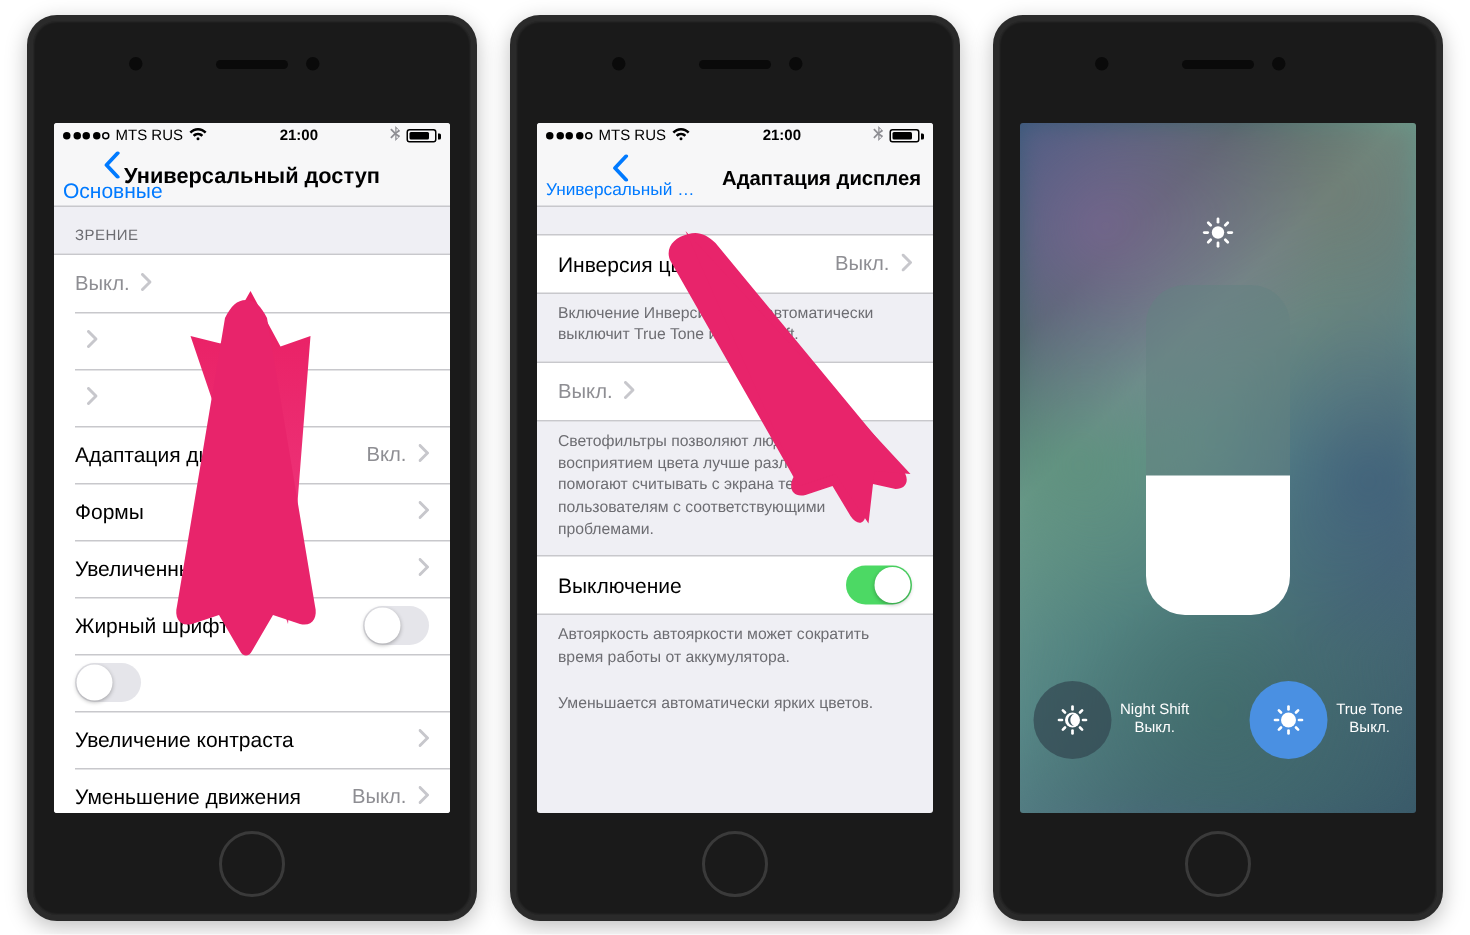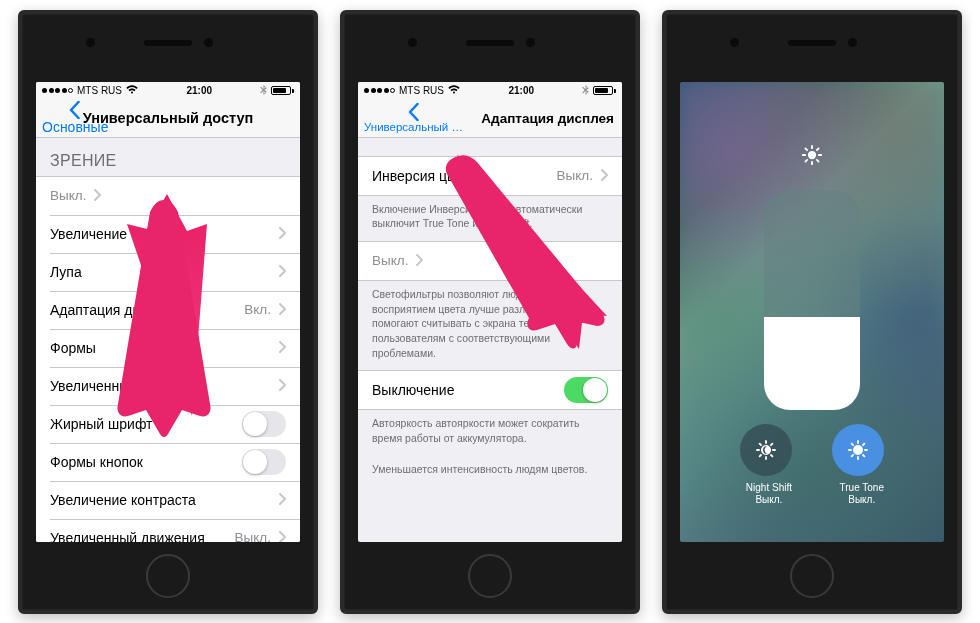--- a/index.html
+++ b/index.html
@@ -11,21 +11,21 @@
     overflow: hidden;
     display: flex;
     gap: 22px;
     justify-content: center;
     align-items: center;
   }
   .phone {
     width: 300px;
     height: 604px;
     background: #1a1a1a;
-    border-radius: 6px;
+    border-radius: 20px;
     border: 4px solid #2a2a2a;
     box-shadow: 0 4px 14px rgba(0,0,0,0.25), inset 0 0 2px rgba(255,255,255,0.15);
     position: relative;
     overflow: hidden;
   }
   .speaker {
     position: absolute;
     top: 26px;
     left: 50%;
     transform: translateX(-50%);
@@ -109,21 +109,21 @@
     padding: 0 6px;
   }
   .nav .back { display: flex; align-items: center; color: #007aff; font-size: 14px; cursor: pointer; flex-direction: column; }
   .nav .back svg { width: 11px; height: 18px; margin-right: 2px; }
   .nav .title { position: absolute; left: 0; right: 0; text-align: center; font-weight: 600; font-size: 14.5px; color: #000; pointer-events: none; }
 
   
   .content { flex: 1; overflow-y: auto; }
   .group-header {
     padding: 14px 14px 6px;
-    font-size: 16px;
+    font-size: 10px;
     color: #6d6d72;
     text-transform: uppercase;
     letter-spacing: 0.3px;
   }
   .list { background: #fff; border-top: 1px solid #c8c8cc; border-bottom: 1px solid #c8c8cc; }
   .row {
     display: flex;
     align-items: center;
     min-height: 38px;
     padding: 0 14px;
@@ -196,21 +196,21 @@
     background: #fff;
   }
   .cc-buttons {
     position: absolute;
     bottom: 36px;
     left: 0; right: 0;
     display: flex;
     justify-content: center;
     gap: 40px;
   }
-  .cc-btn { display: flex; flex-direction: column; align-items: flex-end; gap: 6px; }
+  .cc-btn { display: flex; flex-direction: row; align-items: center; gap: 6px; }
   .cc-btn .circ {
     width: 52px; height: 52px;
     border-radius: 50%;
     display: flex; align-items: center; justify-content: center;
     color: #fff;
   }
   .cc-btn .circ svg { width: 24px; height: 24px; }
   .cc-btn .lab { color: #fff; font-size: 10px; text-align: center; line-height: 1.2; }
   .cc-ns .circ { background: rgba(50,70,80,0.7); }
   .cc-tt .circ { background: #4a90e2; }
@@ -269,27 +269,25 @@
     <div class="content">
       <div class="group-header">ЗРЕНИЕ</div>
       <div class="list">
         <div class="row">
           <span class="value">Выкл.</span>
           <span class="chev"><svg viewBox="0 0 7 12">
                 <path d="M1 1l5 5-5 5" stroke="#c7c7cc" stroke-width="2" fill="none" stroke-linecap="round"></path>
               </svg></span>
         </div>
         <div class="row">
-          <span class="label">Увеличение</span>
-          <span class="chev"><svg viewBox="0 0 7 12">
-                <path d="M1 1l5 5-5 5" stroke="#c7c7cc" stroke-width="2" fill="none" stroke-linecap="round"></path>
-              </svg></span>
-        </div>
-        <div class="row">
-          <span class="label">Лупа</span>
+          <span class="chev"><svg viewBox="0 0 7 12">
+                <path d="M1 1l5 5-5 5" stroke="#c7c7cc" stroke-width="2" fill="none" stroke-linecap="round"></path>
+              </svg></span>
+        </div>
+        <div class="row">
           <span class="chev"><svg viewBox="0 0 7 12">
                 <path d="M1 1l5 5-5 5" stroke="#c7c7cc" stroke-width="2" fill="none" stroke-linecap="round"></path>
               </svg></span>
         </div>
         <div class="row">
           <span class="label">Адаптация дисплея</span>
           <span class="value">Вкл.</span>
           <span class="chev"><svg viewBox="0 0 7 12">
                 <path d="M1 1l5 5-5 5" stroke="#c7c7cc" stroke-width="2" fill="none" stroke-linecap="round"></path>
               </svg></span>
@@ -306,33 +304,32 @@
                 <path d="M1 1l5 5-5 5" stroke="#c7c7cc" stroke-width="2" fill="none" stroke-linecap="round"></path>
               </svg></span>
         </div>
         <div class="row">
           <span class="label">Жирный шрифт</span>
           <span class="toggle">
               <span class="knob"></span>
             </span>
         </div>
         <div class="row">
-          <span class="label">Формы кнопок</span>
           <span class="toggle">
               <span class="knob"></span>
             </span>
         </div>
         <div class="row">
           <span class="label">Увеличение контраста</span>
           <span class="chev"><svg viewBox="0 0 7 12">
                 <path d="M1 1l5 5-5 5" stroke="#c7c7cc" stroke-width="2" fill="none" stroke-linecap="round"></path>
               </svg></span>
         </div>
         <div class="row">
-          <span class="label">Увеличенный движения</span>
+          <span class="label">Уменьшение движения</span>
           <span class="value">Выкл.</span>
           <span class="chev"><svg viewBox="0 0 7 12">
                 <path d="M1 1l5 5-5 5" stroke="#c7c7cc" stroke-width="2" fill="none" stroke-linecap="round"></path>
               </svg></span>
         </div>
 
       </div>
 
     </div>
   </div>
@@ -428,21 +425,21 @@
       <div class="list">
         <div class="row">
           <span class="label">Выключение</span>
           <span class="toggle on">
               <span class="knob"></span>
             </span>
         </div>
       </div>
       <div class="footer">Автояркость автояркости может сократить время работы от аккумулятора.</div>
 
-      <div class="footer">Уменьшается интенсивность людям цветов.</div>
+      <div class="footer">Уменьшается автоматически ярких цветов.</div>
 
     </div>
   </div>
 
   <svg class="arrow-svg" style="top:130px; left:95px;" width="180" height="220" viewBox="0 0 180 220">
     <path d="M20 12 C26 10 32 12 38 18 L162 168 C168 175 166 182 158 182 L140 178 L138 200 C137 206 132 206 128 200 L116 180 L98 186 C90 188 86 182 90 174 L8 30 C4 22 10 14 20 12 Z" fill="#e8246b"></path>
     <path d="M18 10 L168 172 L144 170 L140 205 L118 172 L94 180 Z" fill="#e8246b"></path>
   </svg>
 
   <div class="home-btn"></div>

